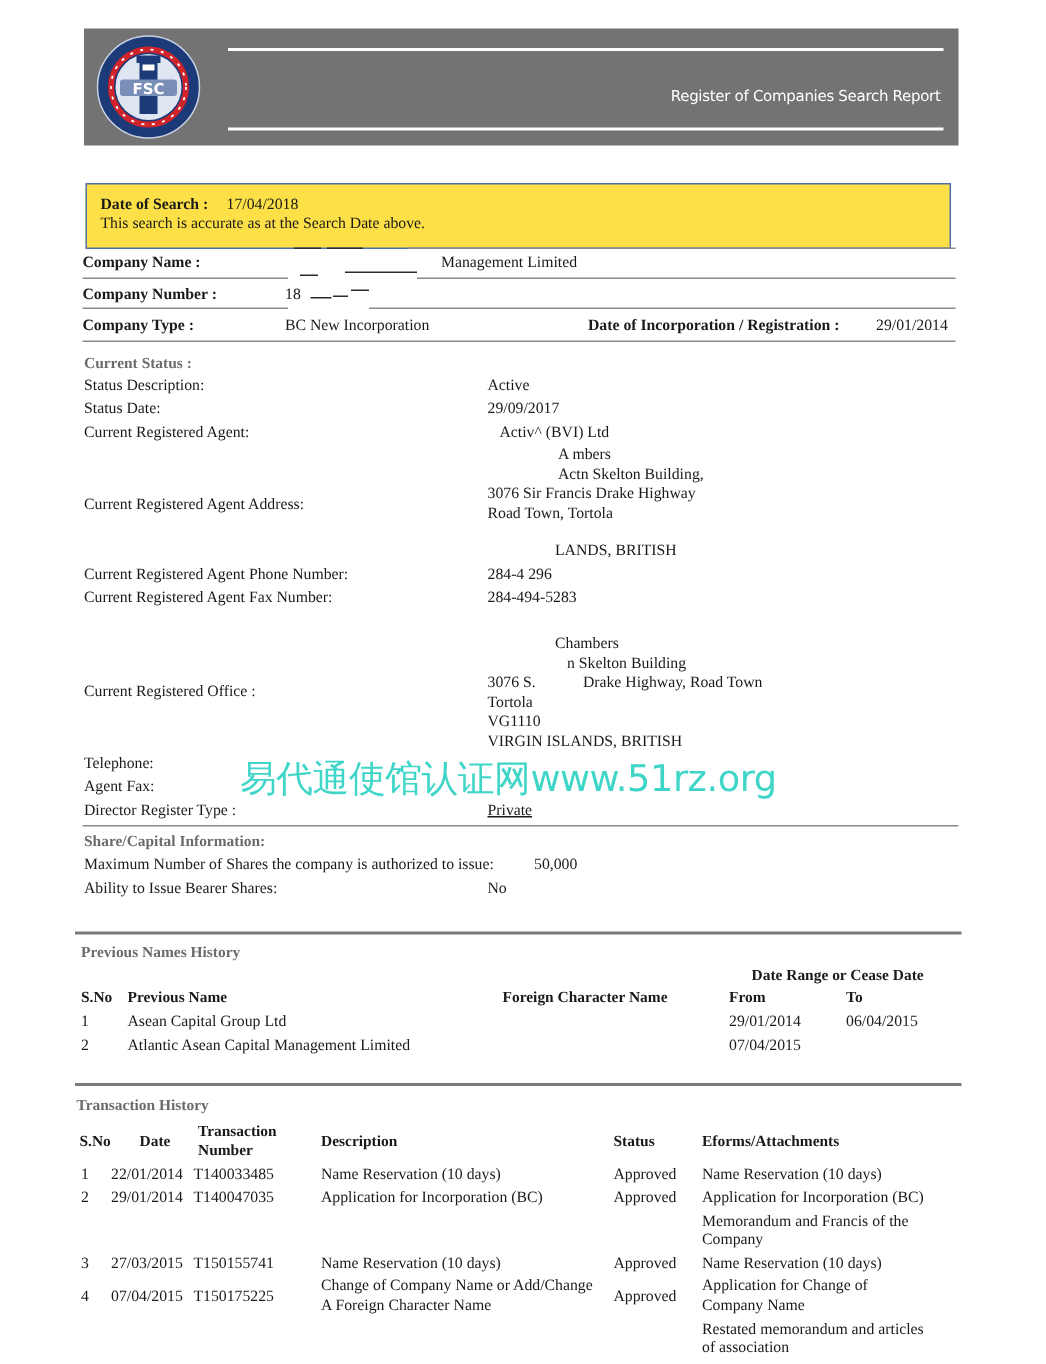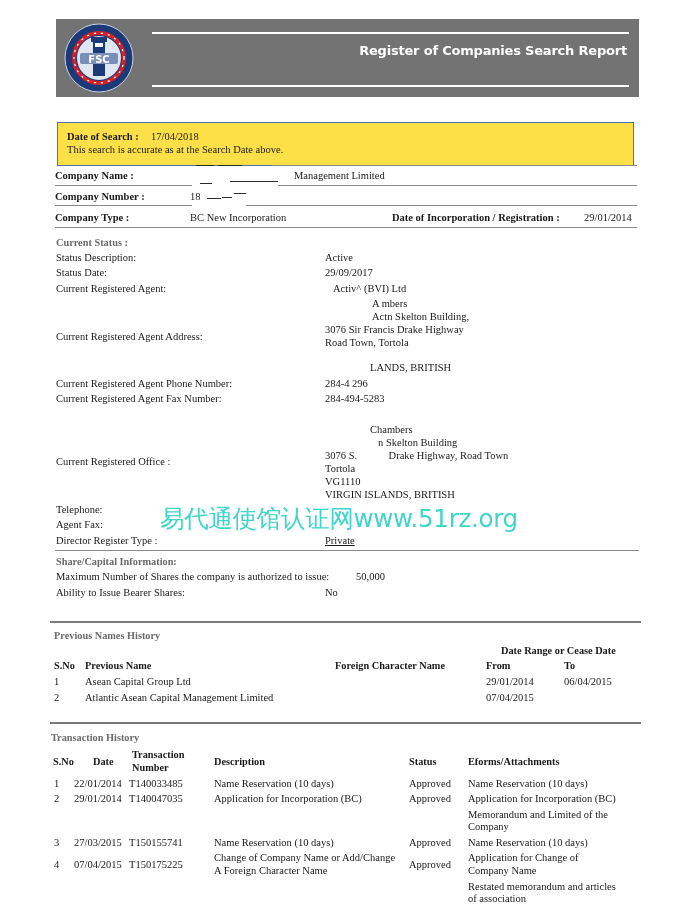--- a/index.html
+++ b/index.html
@@ -6,21 +6,21 @@
   html, body { width: 697px; height: 909px; background: #ffffff; overflow: hidden; }
   body { position: relative; font-family: "Liberation Serif", "DejaVu Serif", serif; color: #1a1a1a; font-size: 10.5px; }
   .abs { position: absolute; white-space: nowrap; }
 
   
   .banner { position: absolute; left: 56px; top: 19px; width: 583px; height: 78px; background: #737373; }
   .banner .line { position: absolute; left: 96px; right: 10px; height: 2px; background: #ffffff; }
   .banner .line.top { top: 13px; }
   .banner .line.bot { bottom: 10px; }
   .banner .t1 { position: absolute; right: 12px; top: 23px; font-family: "DejaVu Sans", sans-serif; font-size: 12.2px; color: #ffffff; letter-spacing: -0.2px; }
-  .banner .t2 { position: absolute; right: 12px; top: 24px; font-family: "DejaVu Sans", sans-serif; font-size: 13px; font-weight: bold; color: #ffffff; letter-spacing: -0.2px; }
+  .banner .t2 { position: absolute; right: 12px; top: 40px; font-family: "DejaVu Sans", sans-serif; font-size: 10px; font-weight: normal; color: #ffffff; letter-spacing: -0.2px; }
   .logo { position: absolute; left: 8px; top: 4px; width: 70px; height: 70px; }
 
   
   .search-box { position: absolute; left: 57px; top: 122px; width: 577px; height: 44px; border: 1.5px solid #4f73a9; background: #fde047; }
   .lbl { font-weight: bold; font-size: 10.5px; }
   .hr { position: absolute; height: 1px; background: #8a8a8a; }
   .hr.thick { height: 2px; background: #7a7a7a; }
   .section-title { font-weight: bold; color: #6b6b6b; font-size: 10.3px; }
   .redact { position: absolute; height: 1px; background: #2b2b2b; }
 
@@ -166,21 +166,21 @@
   <span class="abs" style="left:409px; top:778px;">Approved</span>
   <span class="abs" style="left:468px; top:778px;">Name Reservation (10 days)</span>
 </div>
 <div>
   <span class="abs" style="left:54px; top:793px;">2</span>
   <span class="abs" style="left:74px; top:793px;">29/01/2014</span>
   <span class="abs" style="left:129px; top:793px;">T140047035</span>
   <span class="abs" style="left:214px; top:793px;">Application for Incorporation (BC)</span>
   <span class="abs" style="left:409px; top:793px;">Approved</span>
   <span class="abs" style="left:468px; top:793px;">Application for Incorporation (BC)</span>
-  <span class="abs" style="left:468px; top:809px;">Memorandum and Limited of the</span>
+  <span class="abs" style="left:468px; top:809px;">Memorandum and Francis of the</span>
   <span class="abs" style="left:468px; top:821px;">Company</span>
 </div>
 <div>
   <span class="abs" style="left:54px; top:837px;">3</span>
   <span class="abs" style="left:74px; top:837px;">27/03/2015</span>
   <span class="abs" style="left:129px; top:837px;">T150155741</span>
   <span class="abs" style="left:214px; top:837px;">Name Reservation (10 days)</span>
   <span class="abs" style="left:409px; top:837px;">Approved</span>
   <span class="abs" style="left:468px; top:837px;">Name Reservation (10 days)</span>
 </div>

